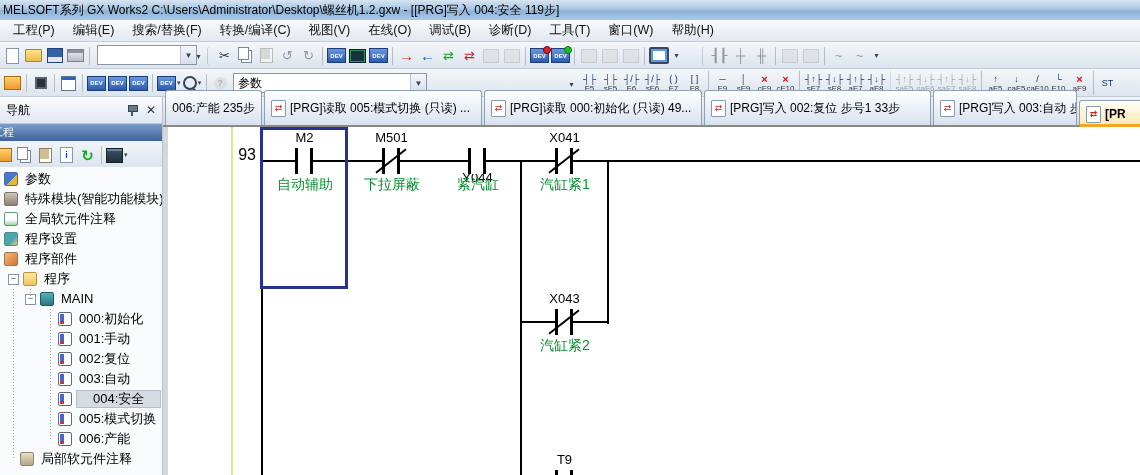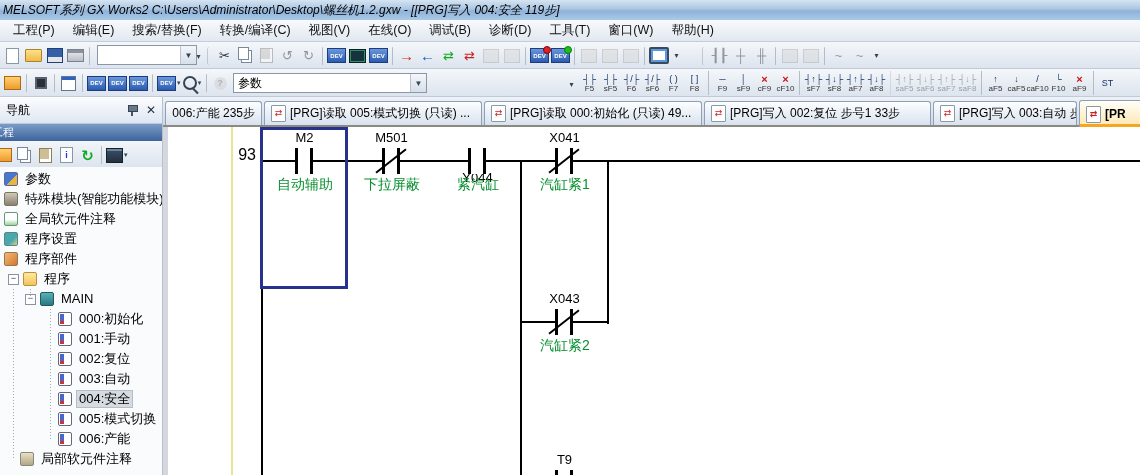--- a/index.html
+++ b/index.html
@@ -2,21 +2,21 @@
 <html><head>
 <meta charset="utf-8">
 <style>
   html,body{margin:0;padding:0;}
   body{width:1140px;height:475px;position:relative;overflow:hidden;
        font-family:"Liberation Sans","DejaVu Sans",sans-serif;font-size:12px;
        background:#e8ecf2;-webkit-font-smoothing:antialiased;}
   
   #titlebar{position:absolute;left:0;top:0;width:1140px;height:20px;
     background:linear-gradient(180deg,#d5e4f2 0%,#aac6e2 45%,#8fb2d8 55%,#a9c9e8 100%);
-    border-bottom:1px solid #6f8aa8;display:flex;align-items:center;font-style:italic;}
+    border-bottom:1px solid #6f8aa8;display:flex;align-items:center;}
   #titlebar .t{padding-left:3px;color:#000;font-size:12px;white-space:nowrap;}
   
   #menubar{position:absolute;left:0;top:20px;width:1140px;height:22px;
     background:linear-gradient(#f8fafc,#e2e8f1);border-bottom:1px solid #c6cdd8;
     display:flex;align-items:center;padding-left:4px;box-sizing:border-box;}
   .menu-item{padding:2px 9px;font-size:12.5px;color:#111;white-space:nowrap;}
   
   #tb1,#tb2{position:absolute;left:0;width:1140px;
     background:linear-gradient(#f4f7fa,#dde4ee);border-bottom:1px solid #c2cad6;box-sizing:border-box;}
   #tb1{top:42px;height:27px;} #tb2{top:69px;height:28px;}
@@ -63,21 +63,21 @@
   .lb{width:21px;height:24px;display:inline-flex;flex-direction:column;align-items:center;justify-content:center;flex:none;}
   .lb .sym{font-size:9px;line-height:10px;color:#136;font-style:normal;white-space:nowrap;}
   .lb .key{font-size:8px;line-height:9px;color:#333;font-style:normal;}
   .lb.red .sym{color:#c11;font-weight:bold;font-size:11px;}
   .lb.dis{opacity:.42;}
   .lb.gs{border-left:1px solid #b4bcc8;margin-left:3px;padding-left:3px;}
   
   #tabbar{position:absolute;left:163px;top:97px;width:977px;height:30px;box-sizing:border-box;
     background:linear-gradient(#eef2f8,#cdd8e6);border-bottom:2px solid #8a8a80;
     display:flex;align-items:flex-end;padding-left:2px;}
-  .tab{height:24px;display:flex;align-items:center;box-sizing:border-box;padding:0 6px;
+  .tab{height:35px;display:flex;align-items:center;box-sizing:border-box;padding:0 6px;
     border:1px solid #8fa0b4;border-bottom:none;border-radius:3px 3px 0 0;
     background:linear-gradient(#fdfeff,#d8e2ef);margin-right:2px;font-size:12px;
     white-space:nowrap;overflow:hidden;flex:none;color:#000;}
   .t1{width:97px;justify-content:flex-end;padding-left:0;}
   .t2{width:218px;} .t3{width:218px;} .t4{width:227px;} .t5{width:144px;}
   .t6{width:64px;height:27px;margin-bottom:-2px;position:relative;z-index:2;font-weight:bold;
       background:linear-gradient(#fffefa,#fde7ae);}
   .t6::after{content:"";position:absolute;left:0;right:0;bottom:0;height:3px;background:#f5a623;}
   .tabico{width:13px;height:15px;background:#fff;border:1px solid #8899aa;border-radius:1px;
       margin-right:4px;display:flex;align-items:center;justify-content:center;flex:none;}
@@ -110,21 +110,21 @@
   .ic-gcomment{background:linear-gradient(180deg,#fff 55%,#9bd39b);border:1px solid #697;}
   .ic-psetting{background:linear-gradient(135deg,#49a8ae 60%,#e8d080);border:1px solid #588;}
   .ic-pou{background:linear-gradient(135deg,#f5b870,#d07830);border:1px solid #975;}
   .ic-folder{background:linear-gradient(180deg,#ffe9a0,#f2c45c);border:1px solid #b8923c;}
   .ic-main{background:linear-gradient(180deg,#58b0b8,#2a7880);border:1px solid #1f5a60;}
   .ic-prg{background:#fff;border:1px solid #667;}
   .ic-prg::before{content:"";position:absolute;left:1px;top:1px;bottom:1px;width:4px;background:#4a66c8;}
   .ic-prg::after{content:"";position:absolute;left:1px;bottom:1px;width:4px;height:3px;background:#c33;}
   .ic-lcomment{background:linear-gradient(180deg,#e8e0c0,#b0a888);border:1px solid #887;}
   .tl{padding:0 3px;line-height:16px;}
-  .selected .tl{background:#d6dbe2;border:1px solid #b6bec8;padding:0 2px;}
+  .selected .tl{background:#d6dbe2;border:1px solid #b6bec8;padding:0 16px;}
   .vline{position:absolute;width:1px;background:repeating-linear-gradient(180deg,#9aa 0 1px,transparent 1px 3px);}
   #splitter{position:absolute;left:163px;top:97px;width:5px;height:378px;background:#d4d8de;}
   
   #editor{position:absolute;left:168px;top:127px;width:972px;height:348px;background:#fff;overflow:hidden;}
   .yline{position:absolute;left:63px;top:0;width:2px;height:348px;background:#e9e492;}
   .rail{position:absolute;left:93px;top:0;width:2px;height:348px;background:#000;}
   .hline{position:absolute;height:2px;background:#000;}
   .vbr{position:absolute;width:2px;background:#000;}
   .step{position:absolute;left:50px;top:19px;width:38px;text-align:right;font-size:16px;color:#000;}
   .dev{position:absolute;width:87px;text-align:center;font-size:13px;color:#000;}

